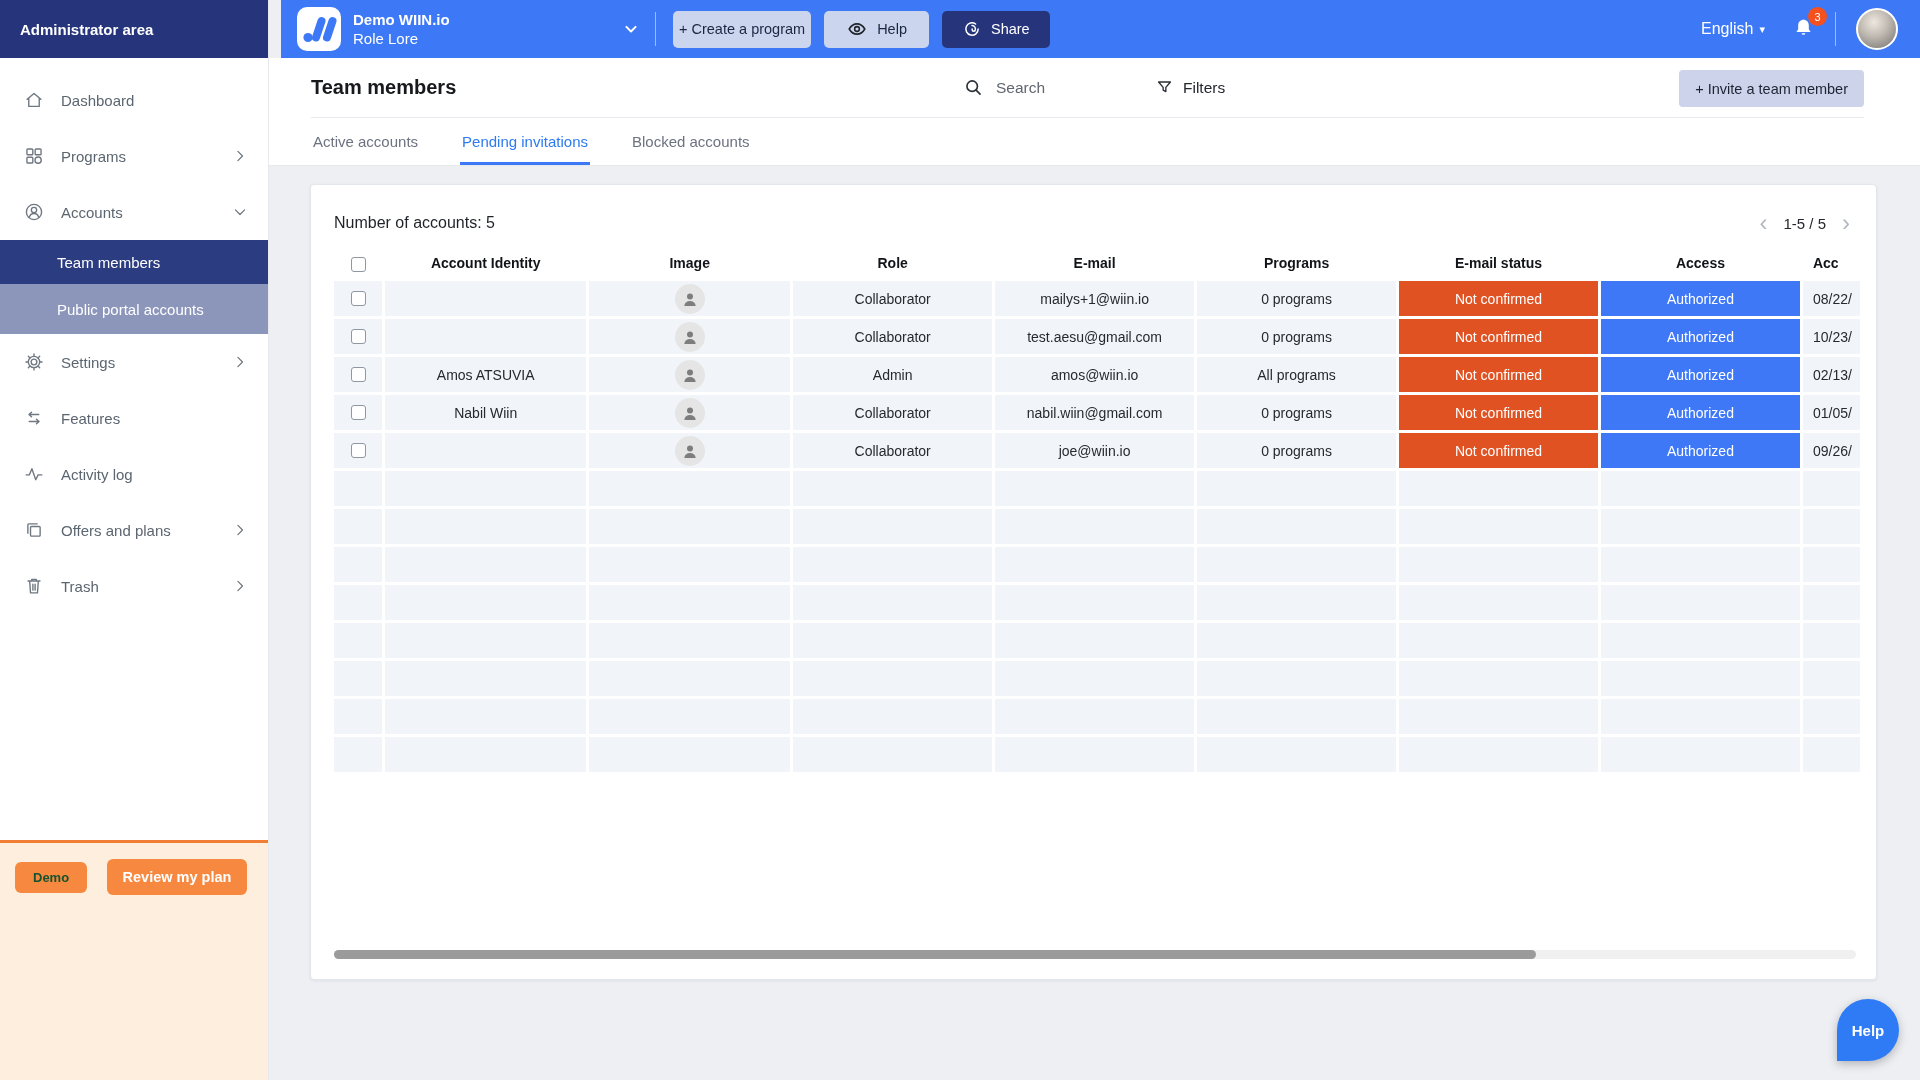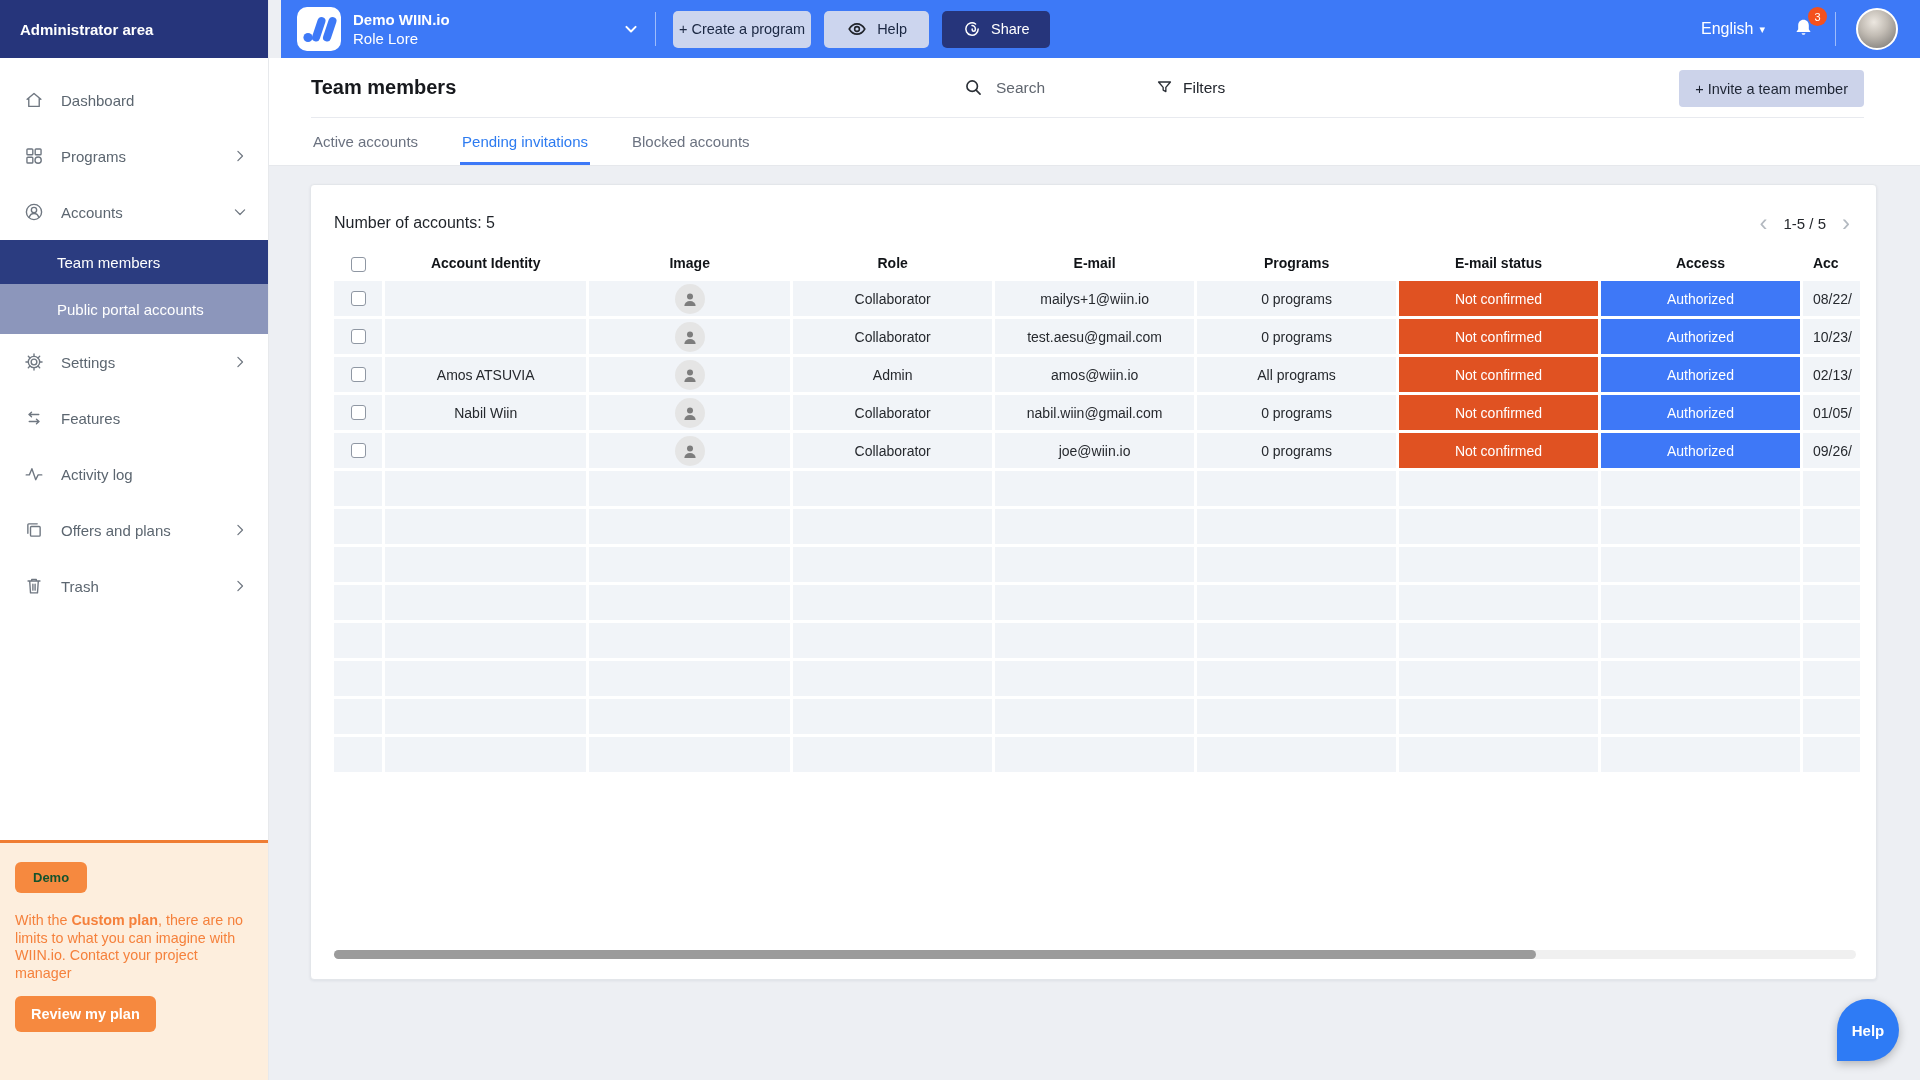--- a/index.html
+++ b/index.html
@@ -214,21 +214,20 @@
           <span class="nav-chevron">
             <svg width="22" height="22" viewBox="0 0 24 24" fill="none" stroke="#6f7781" stroke-width="1.5" stroke-linecap="round" stroke-linejoin="round">
               <path d="M9.5 6.5 15 12l-5.5 5.5"></path>
             </svg>
           </span>
         </div>
       </nav>
 
     <div class="demo-panel">
       <button class="demo-badge">Demo</button>
-      <p class="demo-text"><span>With the </span><b>Custom plan</b><span>, there are no limits to what you can imagine with WIIN.io. Contact your project manager</span></p>
       <button class="review-btn">Review my plan</button>
     </div>
   </aside>
 
   <div class="main">
 
     <header class="topbar">
       <div class="workspace">
         <div class="logo">
           <svg width="44" height="44" viewBox="0 0 44 44">

